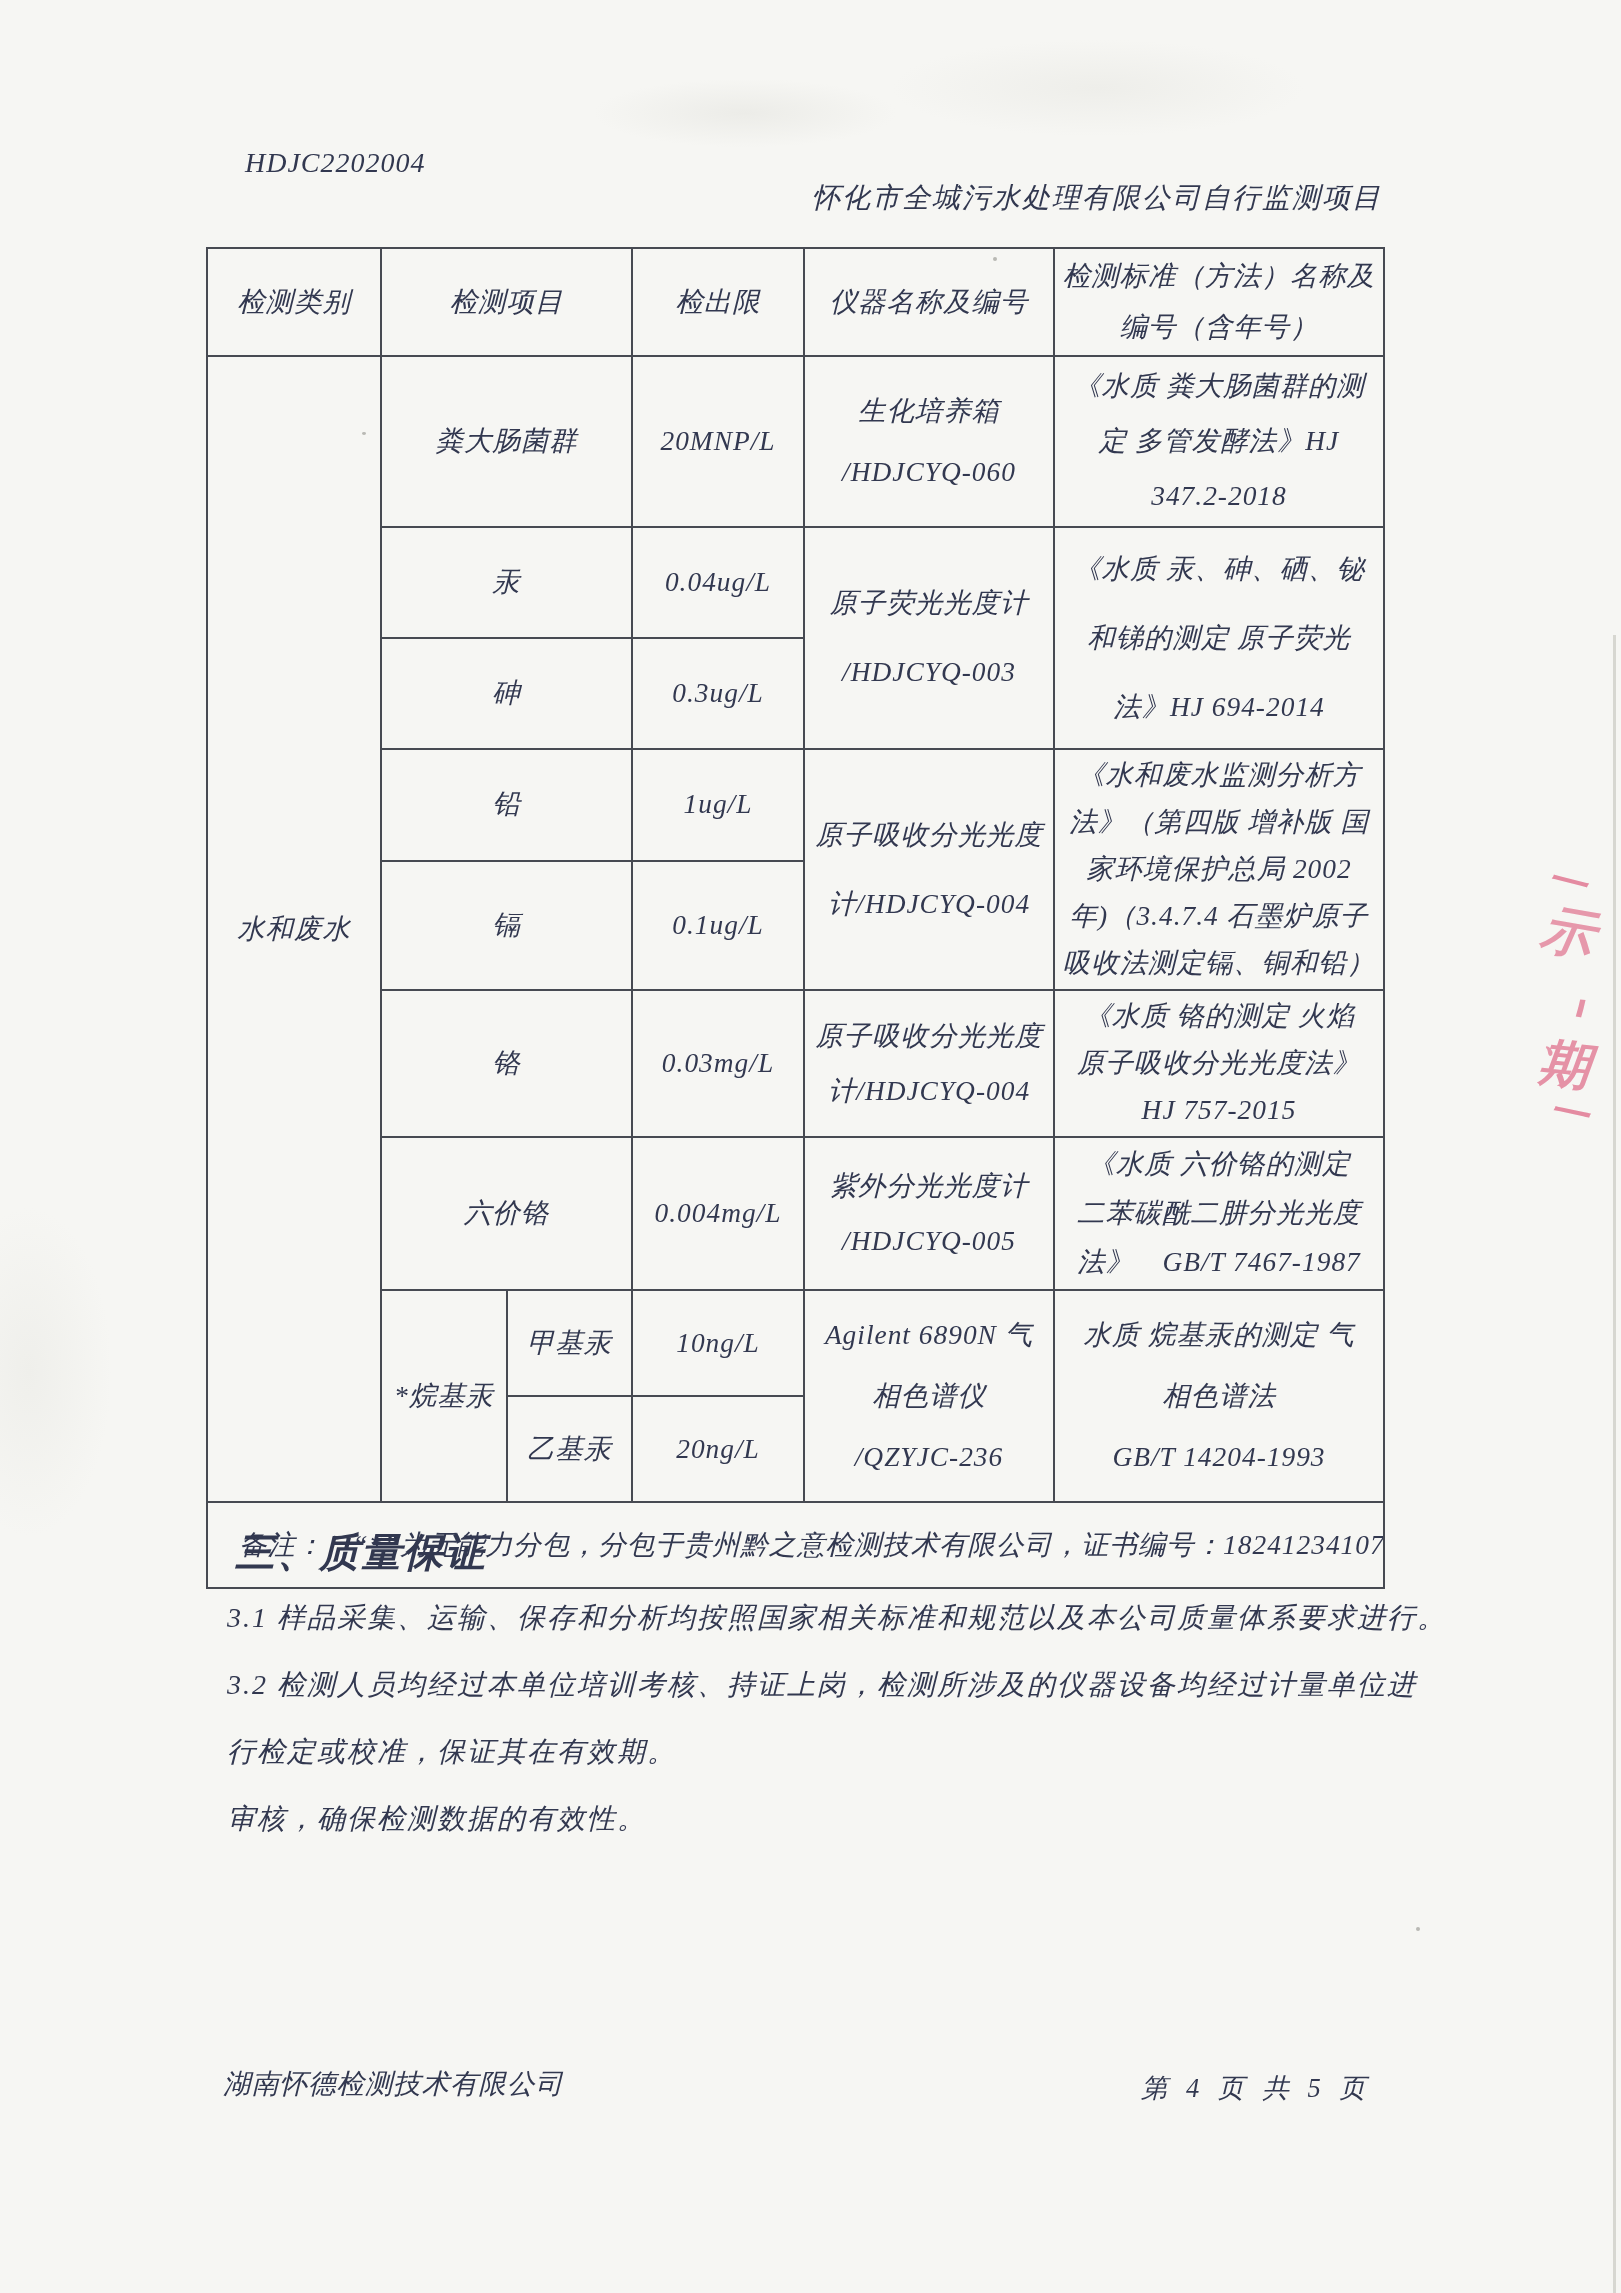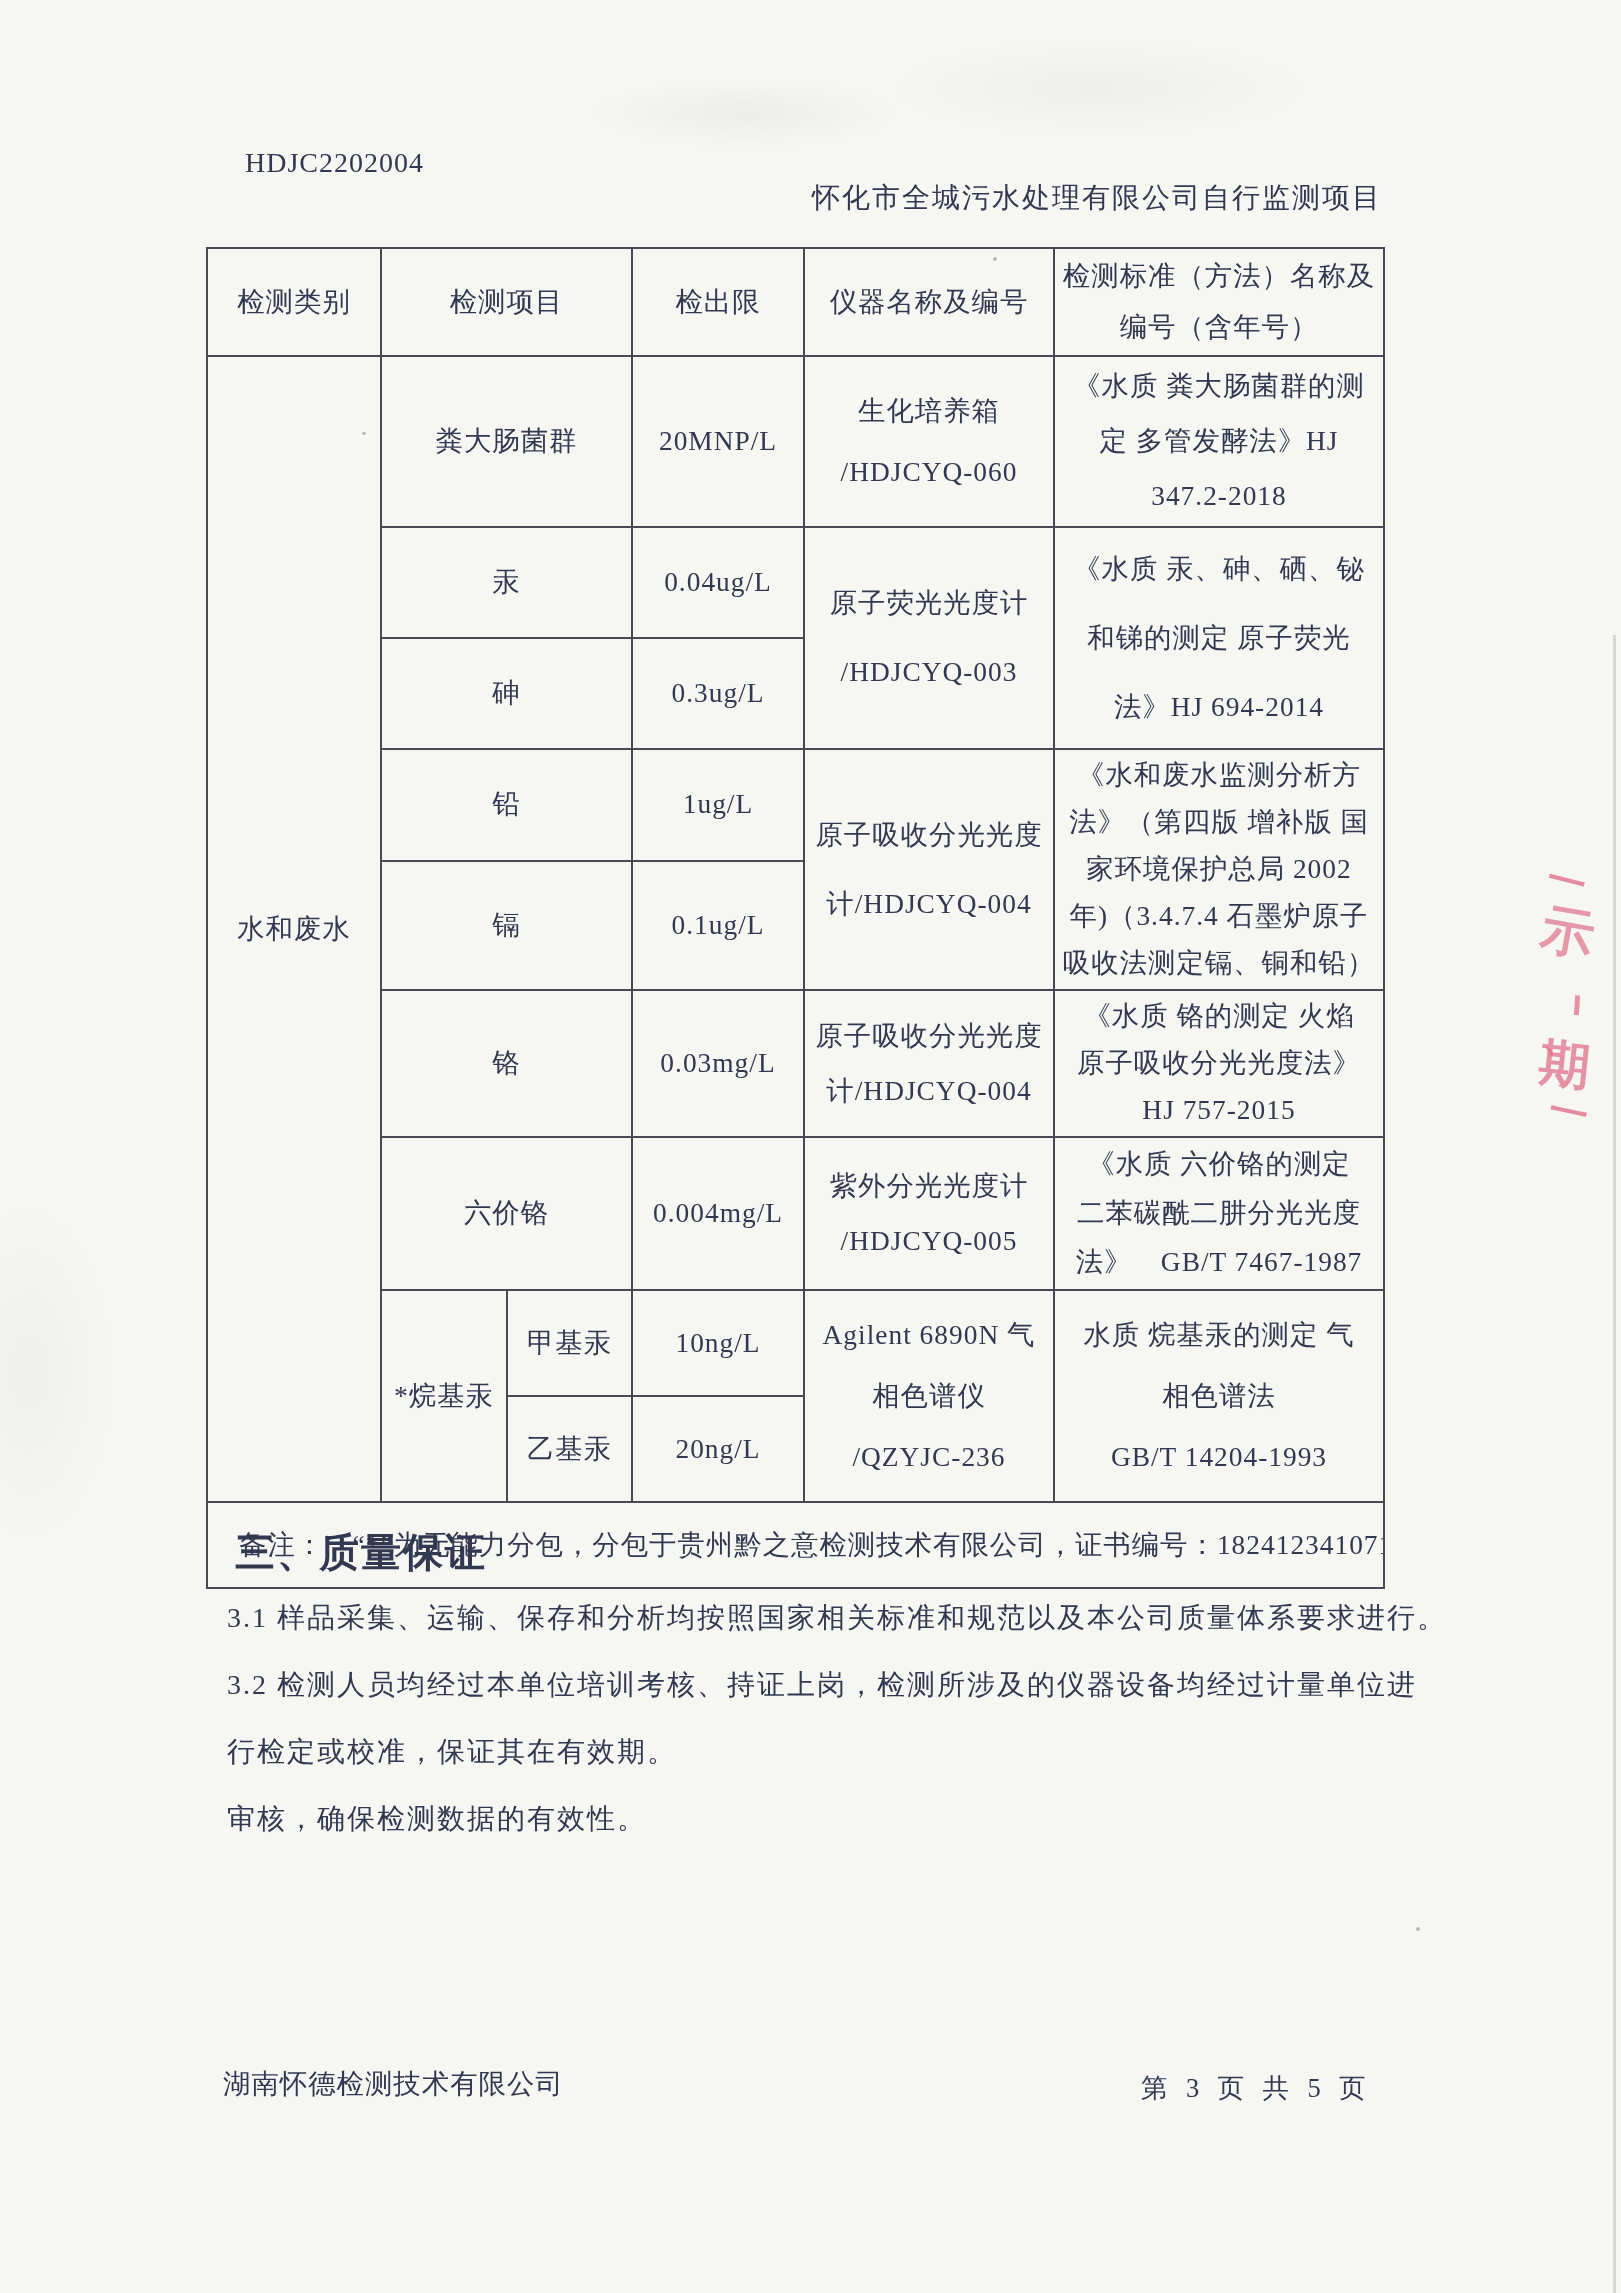--- a/index.html
+++ b/index.html
@@ -9,20 +9,21 @@
     background:#e9e9e6;
   }
   .page{
     position:relative;width:1621px;height:2294px;overflow:hidden;
     background:#f6f6f3;
     background-image:
       radial-gradient(ellipse 216px 49px at 745px 113px, #ececE8 0%, rgba(236,236,232,0) 70%),
       radial-gradient(ellipse 294px 69px at 1098px 88px, #eeeeea 0%, rgba(238,238,234,0) 70%),
       radial-gradient(ellipse 118px 235px at 29px 1372px, #efefeb 0%, rgba(239,239,235,0) 70%);
     color:#323850;
+    font-style:italic;
   }
   .doc-no{position:absolute;left:245px;top:147px;font-size:28px;letter-spacing:1px;}
   .project{position:absolute;left:812px;top:153px;font-size:28px;letter-spacing:2px;margin-top:26px;}
 
   table.tbl{
     position:absolute;left:206px;top:201px;width:1178px;
     border-collapse:collapse;table-layout:fixed;
   }
   .tbl td{
     border:2px solid #474a52;
@@ -179,21 +180,21 @@
 
   <div class="q-title">三、质量保证</div>
   <div class="q-lines">
     <div class="q-line">3.1 样品采集、运输、保存和分析均按照国家相关标准和规范以及本公司质量体系要求进行。</div>
     <div class="q-line">3.2 检测人员均经过本单位培训考核、持证上岗，检测所涉及的仪器设备均经过计量单位进</div>
     <div class="q-line">行检定或校准，保证其在有效期。</div>
     <div class="q-line">审核，确保检测数据的有效性。</div>
   </div>
 
   <div class="footer-company">湖南怀德检测技术有限公司</div>
-  <div class="footer-page">第 3 页 共 5 页</div>
+  <div class="footer-page">第 4 页 共 5 页</div>
 
   <span class="stamp-frag sf0">一</span>
   <span class="stamp-frag sf1">示</span>
   <span class="stamp-frag sf2">丶</span>
   <span class="stamp-frag sf3">、</span>
   <span class="stamp-frag sf4">期</span>
   <span class="stamp-frag sf5">一</span>
 
   <div class="page-edge"></div>
   <div class="speck sp1"></div>

